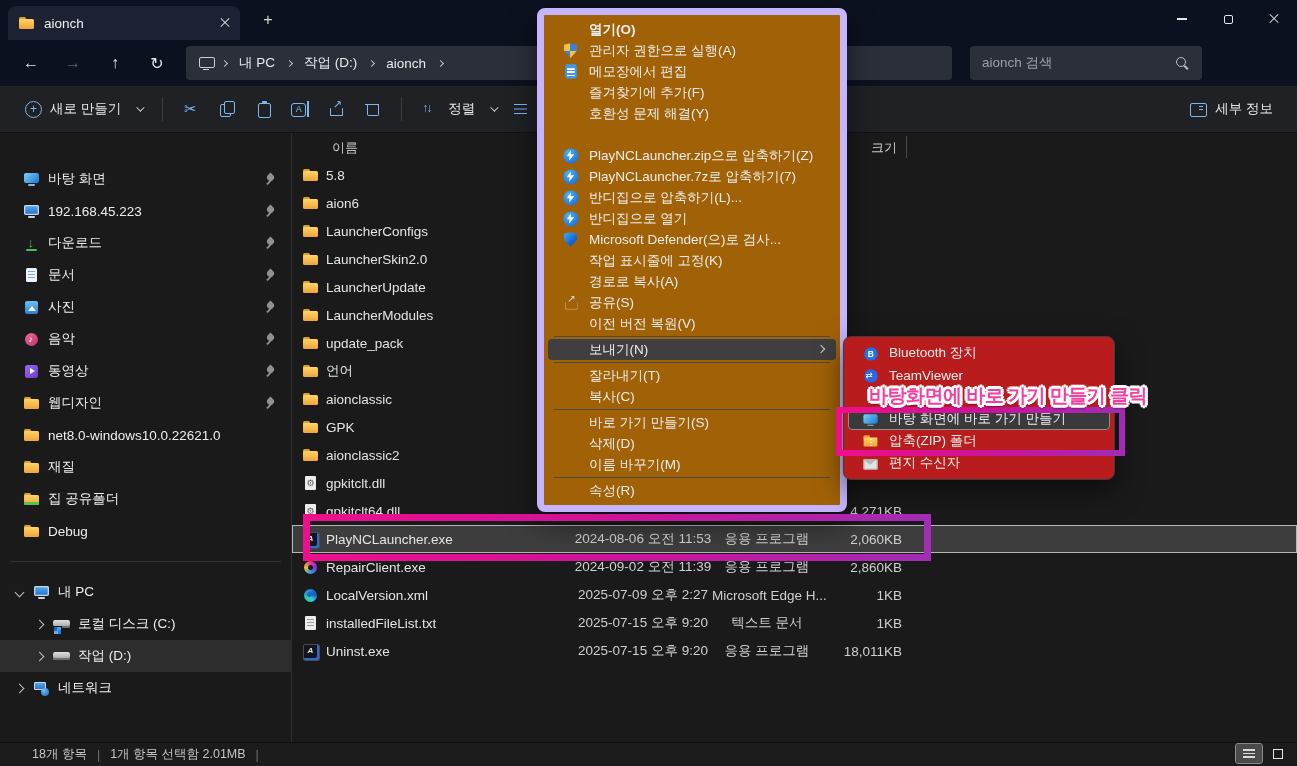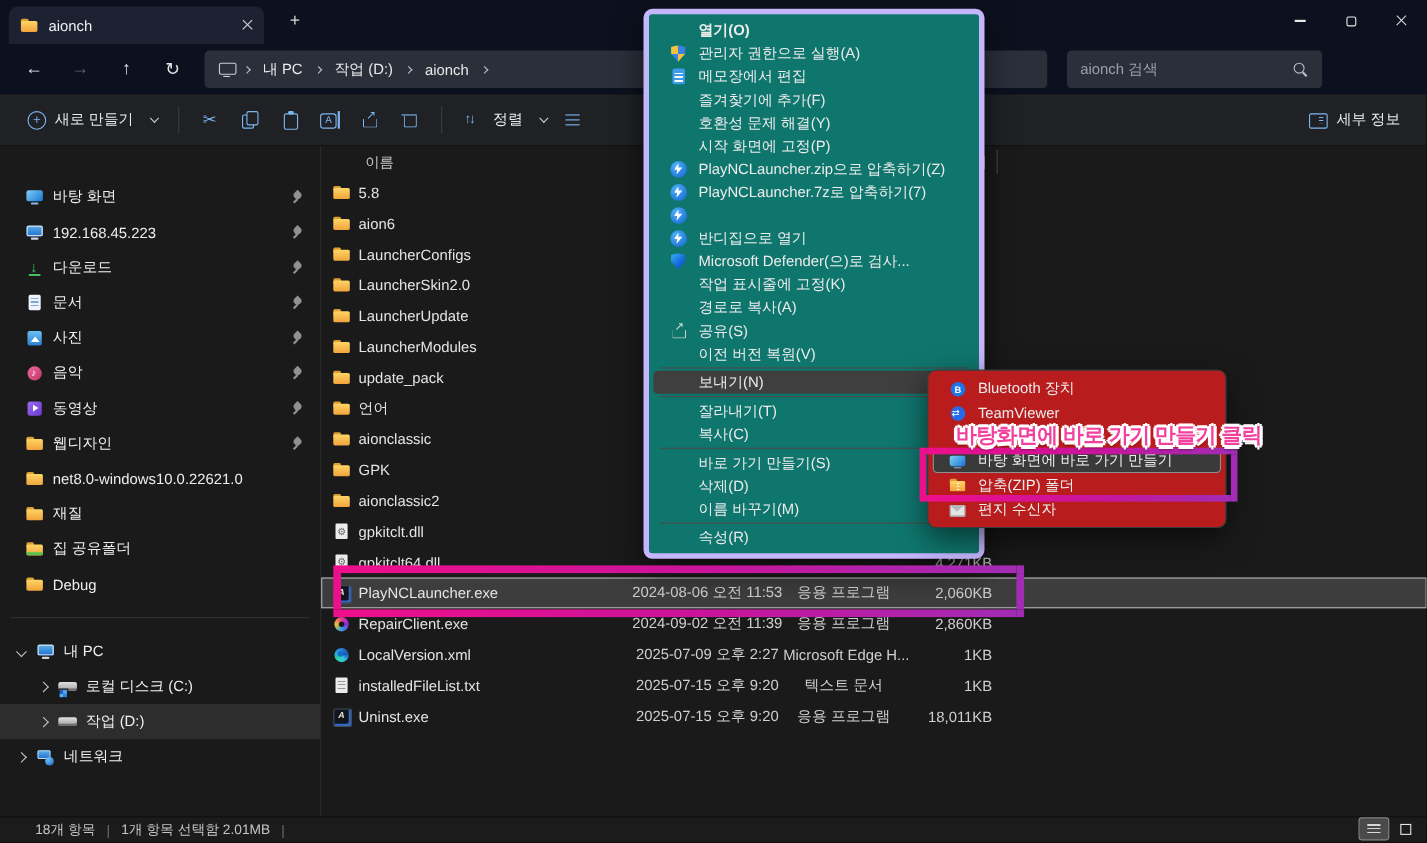--- a/index.html
+++ b/index.html
@@ -131,21 +131,21 @@
   .ficon[data-icon="share"]::before { content:""; position:absolute; left:2.5px; top:8px; width:11px; height:7px; border:1.4px solid #d8d8d8; border-top:none; border-radius:1px; }
   .ficon[data-icon="share"]::after { content:"↗"; position:absolute; left:5px; top:-2.5px; font-size:11px; color:#d8d8d8; }
   .ficon[data-icon="bluetooth"]::before { content:""; position:absolute; left:1.5px; top:1.5px; width:14px; height:14px; border-radius:50%; background:#1b74e8; }
   .ficon[data-icon="bluetooth"]::after { content:"B"; position:absolute; left:5.5px; top:3.5px; color:#fff; font-size:9px; font-weight:bold; }
   .ficon[data-icon="teamviewer"]::before { content:""; position:absolute; left:1.5px; top:1.5px; width:14px; height:14px; border-radius:50%; background:#2569e8; }
   .ficon[data-icon="teamviewer"]::after { content:"⇄"; position:absolute; left:3px; top:3px; color:#fff; font-size:9px; }
   .ficon[data-icon="mail"]::before { content:""; position:absolute; left:1px; top:3.5px; width:15px; height:11px; background:#e4e4e4; border-radius:1px; box-shadow:inset 0 0 0 1px #9a9a9a; }
   .ficon[data-icon="mail"]::after { content:""; position:absolute; left:1px; top:3.5px; width:0; height:0; border-left:7.5px solid transparent; border-right:7.5px solid transparent; border-top:6px solid #b8b8b8; }
 
   
-  .ctxmenu { position:absolute; left:537px; top:8px; width:310px; background:#0f766e; border:5px solid #c4b5fd; border-radius:8px; padding:4px 0; box-shadow:0 10px 28px rgba(0,0,0,.55); z-index:30; font-size:13.5px; color:#ececec;margin-left:48px; }
+  .ctxmenu { position:absolute; left:537px; top:8px; width:310px; background:#a16207; border:7px solid #c4b5fd; border-radius:8px; padding:4px 0; box-shadow:0 10px 28px rgba(0,0,0,.55); z-index:30; font-size:13.5px; color:#ececec; }
   .mi { height:21px; display:flex; align-items:center; padding:0 10px 0 8px; margin:0 4px; border-radius:4px; position:relative; }
   .mi .ficon { margin:0 10px 0 6px; transform:scale(.95); }
   .mi-label { flex:1; white-space:nowrap; overflow:hidden; }
   .mi[data-bold="true"] .mi-label { font-weight:bold; }
   .mi[data-state="highlighted"] { background:#3f3f3f; }
   .mi[data-chevron="true"]::after { content:""; position:absolute; right:12px; top:7px; width:5px; height:5px; border-right:1.4px solid #cfcfcf; border-bottom:1.4px solid #cfcfcf; transform:rotate(-45deg); }
   .mi[data-type="separator"] { height:1px; background:#4a4a4a; margin:2px 10px; padding:0; border-radius:0; }
   .submenu { position:absolute; left:843px; top:336px; width:272px; background:#b91c1c; border:1px solid #3c3c3c; border-radius:8px; padding:5px 0; box-shadow:0 10px 28px rgba(0,0,0,.55); z-index:31; font-size:13.5px; color:#ececec; }
   .submenu .mi { height:22px; }
   .submenu .mi[data-state="selected"] { background:#3a3a3a; outline:1px solid #8f8f8f; outline-offset:-1px; }
@@ -547,35 +547,35 @@
         <span class="mi-label">즐겨찾기에 추가(F)</span>
       </div>
 
       <div class="mi">
         <span class="ficon"></span>
         <span class="mi-label">호환성 문제 해결(Y)</span>
       </div>
 
       <div class="mi">
         <span class="ficon"></span>
-        <span class="mi-label">시작 화면에 고정(P)</span>
       </div>
 
       <div class="mi">
         <span class="ficon" data-icon="bandizip"></span>
         <span class="mi-label">PlayNCLauncher.zip으로 압축하기(Z)</span>
       </div>
 
       <div class="mi">
         <span class="ficon" data-icon="bandizip"></span>
         <span class="mi-label">PlayNCLauncher.7z로 압축하기(7)</span>
       </div>
 
       <div class="mi">
         <span class="ficon" data-icon="bandizip"></span>
+        <span class="mi-label">반디집으로 압축하기(L)...</span>
       </div>
 
       <div class="mi">
         <span class="ficon" data-icon="bandizip"></span>
         <span class="mi-label">반디집으로 열기</span>
       </div>
 
       <div class="mi">
         <span class="ficon" data-icon="defender"></span>
         <span class="mi-label">Microsoft Defender(으)로 검사...</span>

